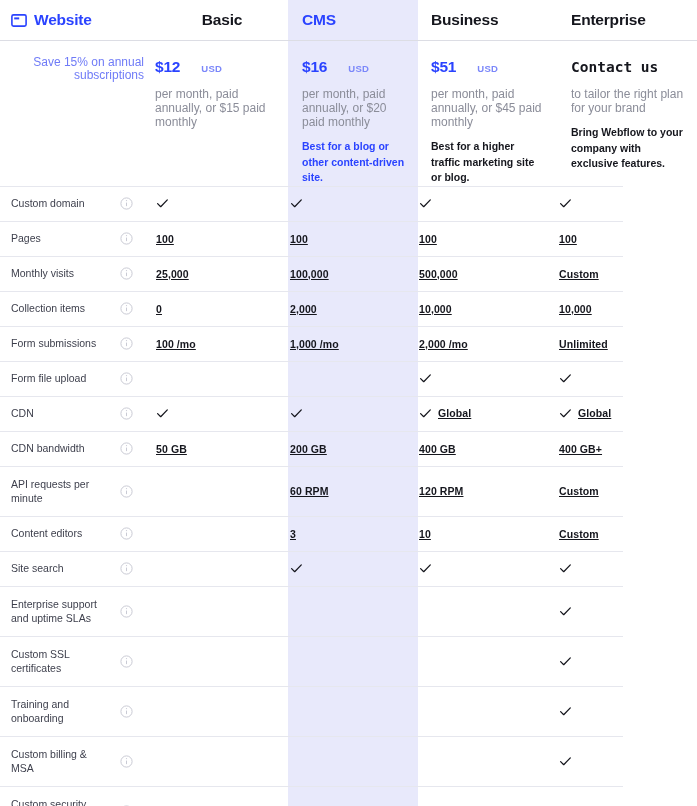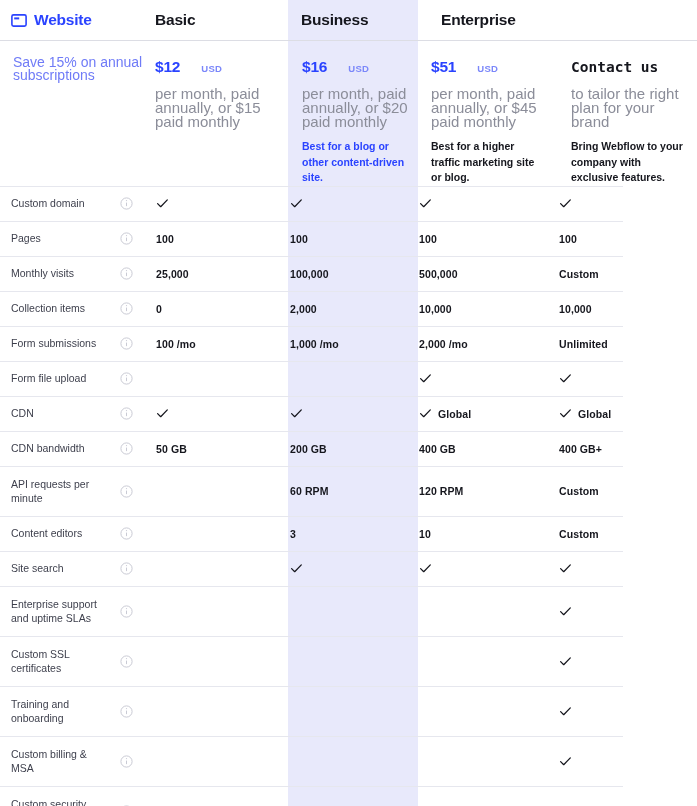--- a/index.html
+++ b/index.html
@@ -54,38 +54,38 @@
     letter-spacing: -0.2px;
   }
   .win-icon { width: 16px; height: 13px; display: block; flex: 0 0 16px; }
   .plan-head {
     font-size: 15.5px;
     font-weight: 700;
     color: #15161d;
     letter-spacing: -0.2px;
   }
   .plan-head.accent { color: #2a43ff; }
-  .h-basic { width: 145px; flex: 0 0 145px; padding-left: 11px;}
+  .h-basic { width: 145px; flex: 0 0 145px; padding-left: 11px; text-align: center;}
   .h-cms   { width: 130px; flex: 0 0 130px; padding-left: 13px;}
   .h-bus   { width: 137px; flex: 0 0 137px; padding-left: 12px;}
   .h-ent   { width: 141px; flex: 0 0 141px; padding-left: 15px;}
 
   .head-rule {
     height: 1px; background: #dcdde4;
     width: 697px; position: relative; z-index: 2;
   }
 
   
   .price-row { min-height: 127px; padding-top: 15px; }
   .promo {
-    font-size: 14px;
+    font-size: 12px;
     line-height: 13px;
     color: #6f7bf7;
-    padding-left: 13px;
-    width: 144px; flex: 0 0 144px;
+    padding-left: 24px;
+    width: 144px; flex: 0 0 144px; text-align: right;
   }
   .price-cell { padding-top: 2px; }
   .p-basic { width: 145px; flex: 0 0 145px; padding-left: 11px; padding-right: 12px;}
   .p-cms   { width: 130px; flex: 0 0 130px; padding-left: 13px; padding-right: 10px;}
   .p-bus   { width: 137px; flex: 0 0 137px; padding-left: 12px; padding-right: 10px;}
   .p-ent   { width: 141px; flex: 0 0 141px; padding-left: 15px; padding-right: 12px;}
 
   .price-amt {
     font-size: 15.5px;
     font-weight: 700;
@@ -102,21 +102,21 @@
   }
   .price-contact {
     font-family: "DejaVu Sans Mono", "Liberation Mono", monospace;
     font-size: 14.5px;
     font-weight: 700;
     color: #15161d;
     letter-spacing: 0px;
   }
   .price-note {
     margin-top: 11px;
-    font-size: 15px;
+    font-size: 12px;
     line-height: 14px;
     color: #8b8d99;
   }
   .price-desc {
     margin-top: 10px;
     font-size: 10.5px;
     line-height: 15.5px;
     font-weight: 700;
     color: #15161d;
   }
@@ -142,22 +142,23 @@
     width: 13px; height: 13px; display: block;
     flex: 0 0 13px;
   }
 
   .cell-val {
     font-size: 10.5px;
     font-weight: 700;
     color: #15161d;
     letter-spacing: 0.1px;
     display: flex;
-    align-items: flex-end;
+    align-items: flex-start;
     gap: 6px;
+    text-decoration: underline;
   }
   .check { width: 13px; height: 13px; display: block; flex: 0 0 13px; }
   .cell-empty { height: 1px; }
 </style>
 </head>
 <body>
 
 <div class="page">
   <div class="cms-band"></div>
 
@@ -169,20 +170,23 @@
           <svg class="win-icon" viewBox="0 0 16 13">
             <rect x="0.9" y="0.9" width="14.2" height="11.2" rx="1.6" ry="1.6" fill="none" stroke="#2a43ff" stroke-width="1.6"></rect>
             <rect x="3.2" y="3.4" width="5.0" height="2.0" fill="#2a43ff"></rect>
           </svg>
         </span>
         <span class="brand-label">Website</span>
       </div>
       <div class="h-basic">
         <span class="plan-head">Basic</span>
       </div>
+      <div class="h-cms">
+        <span class="plan-head accent">CMS</span>
+      </div>
       <div class="h-bus">
         <span class="plan-head">Business</span>
       </div>
       <div class="h-ent">
         <span class="plan-head">Enterprise</span>
       </div>
     </div>
 
     <div class="head-rule"></div>
 

